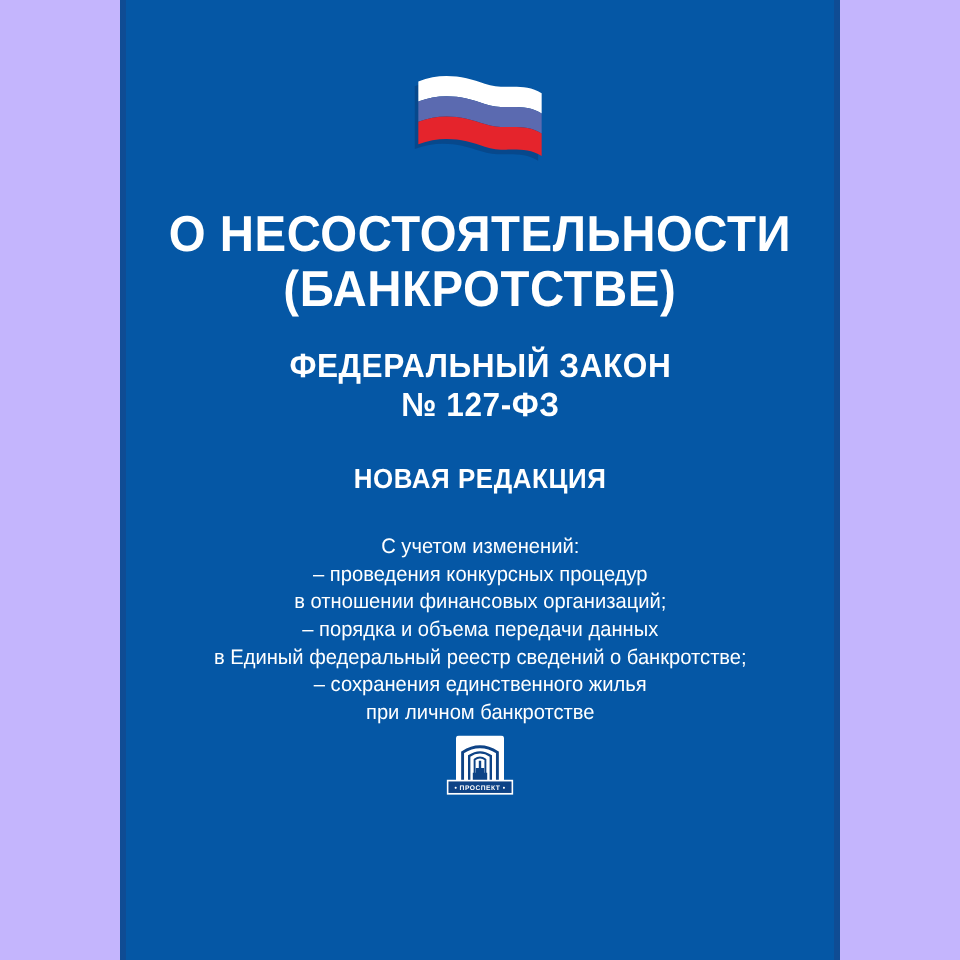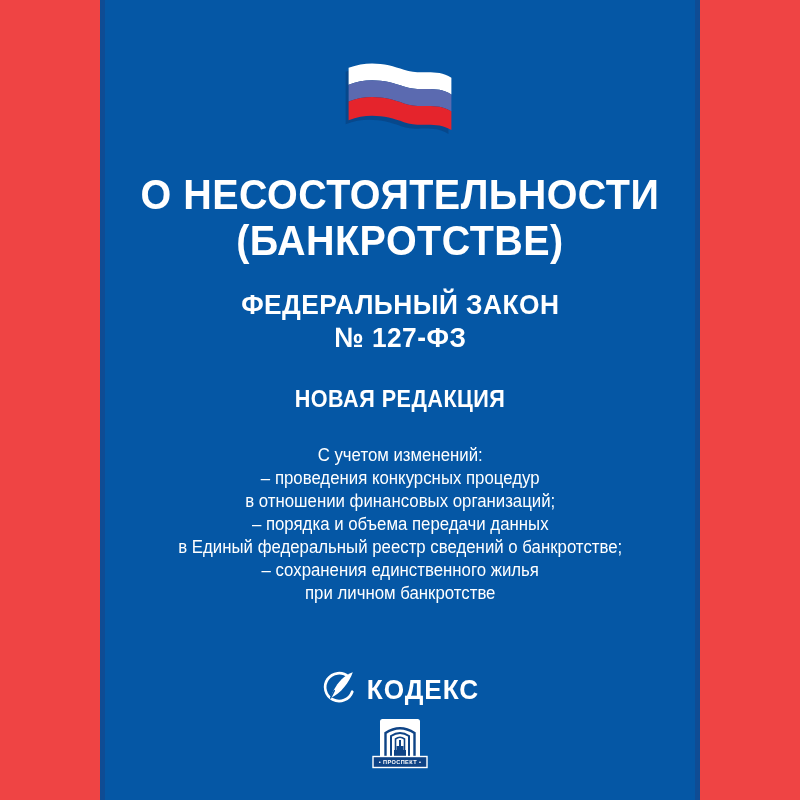--- a/index.html
+++ b/index.html
@@ -8,21 +8,21 @@
     background: #ffffff;
     width: 800px;
     height: 800px;
     font-family: "Liberation Sans", sans-serif;
     overflow: hidden;
   }
   .stage {
     position: relative;
     width: 800px;
     height: 800px;
-    background: #ef4444;
+    background: #c4b5fd;
   }
   .cover {
     position: absolute;
     left: 100px;
     top: 0;
     width: 600px;
     height: 800px;
     background: #0557A5;
     border-left: 5px solid #0F4C94;
     border-right: 5px solid #0F4C94;
@@ -124,30 +124,20 @@
     <div class="amendments">
       <div>С учетом изменений:</div>
       <div>– проведения конкурсных процедур</div>
       <div>в отношении финансовых организаций;</div>
       <div>– порядка и объема передачи данных</div>
       <div>в Единый федеральный реестр сведений о банкротстве;</div>
       <div>– сохранения единственного жилья</div>
       <div>при личном банкротстве</div>
     </div>
 
-    <div class="kodeks">
-      <span>
-        <svg viewBox="0 0 36 36" width="38" height="38" aria-hidden="true">
-          <path d="M28,7.5 A13.2,13.2 0 1 0 31.5,21.5" fill="none" stroke="#FFFFFF" stroke-width="2.6" stroke-linecap="round"></path>
-          <path d="M32,3 C24,6 18,12 14,20 C13,22.2 11.8,25 11,27.5 C15.5,25.2 20.5,21.5 24,17 C27.5,12.5 30.5,7.5 32,3 Z" fill="#FFFFFF"></path>
-          <path d="M11,27.5 L14.5,20.5" stroke="#0557A5" stroke-width="1.4" stroke-linecap="round"></path>
-        </svg>
-      </span>
-      <span class="kodeks-word">КОДЕКС</span>
-    </div>
 
     <div class="prospekt">
       <svg viewBox="0 0 56 52" width="56" height="52" aria-hidden="true">
         <rect x="8" y="0" width="40" height="41" rx="2.5" fill="#FFFFFF"></rect>
         <path d="M13.5,38 L13.5,14 Q28,4.5 42.5,14 L42.5,38" fill="none" stroke="#0E4386" stroke-width="2.4"></path>
         <path d="M19,38 L19,17 Q28,11 37,17 L37,38" fill="none" stroke="#0E4386" stroke-width="2"></path>
         <path d="M23.5,38 L23.5,20 Q28,16.5 32.5,20 L32.5,38" fill="none" stroke="#0E4386" stroke-width="1.6"></path>
         <path d="M27,21 L29,21 L29,27 L31.5,27 L31.5,31 L34,31 L34,38 L22,38 L22,31 L24.5,31 L24.5,27 L27,27 Z" fill="#0E4386"></path>
         <rect x="1" y="37.5" width="54" height="11" fill="#0E4386" stroke="#FFFFFF" stroke-width="1.4"></rect>
         <text x="28" y="45.2" text-anchor="middle" font-family="Liberation Sans, sans-serif" font-size="5.6" font-weight="bold" fill="#FFFFFF" letter-spacing="0.4">• ПРОСПЕКТ •</text>

